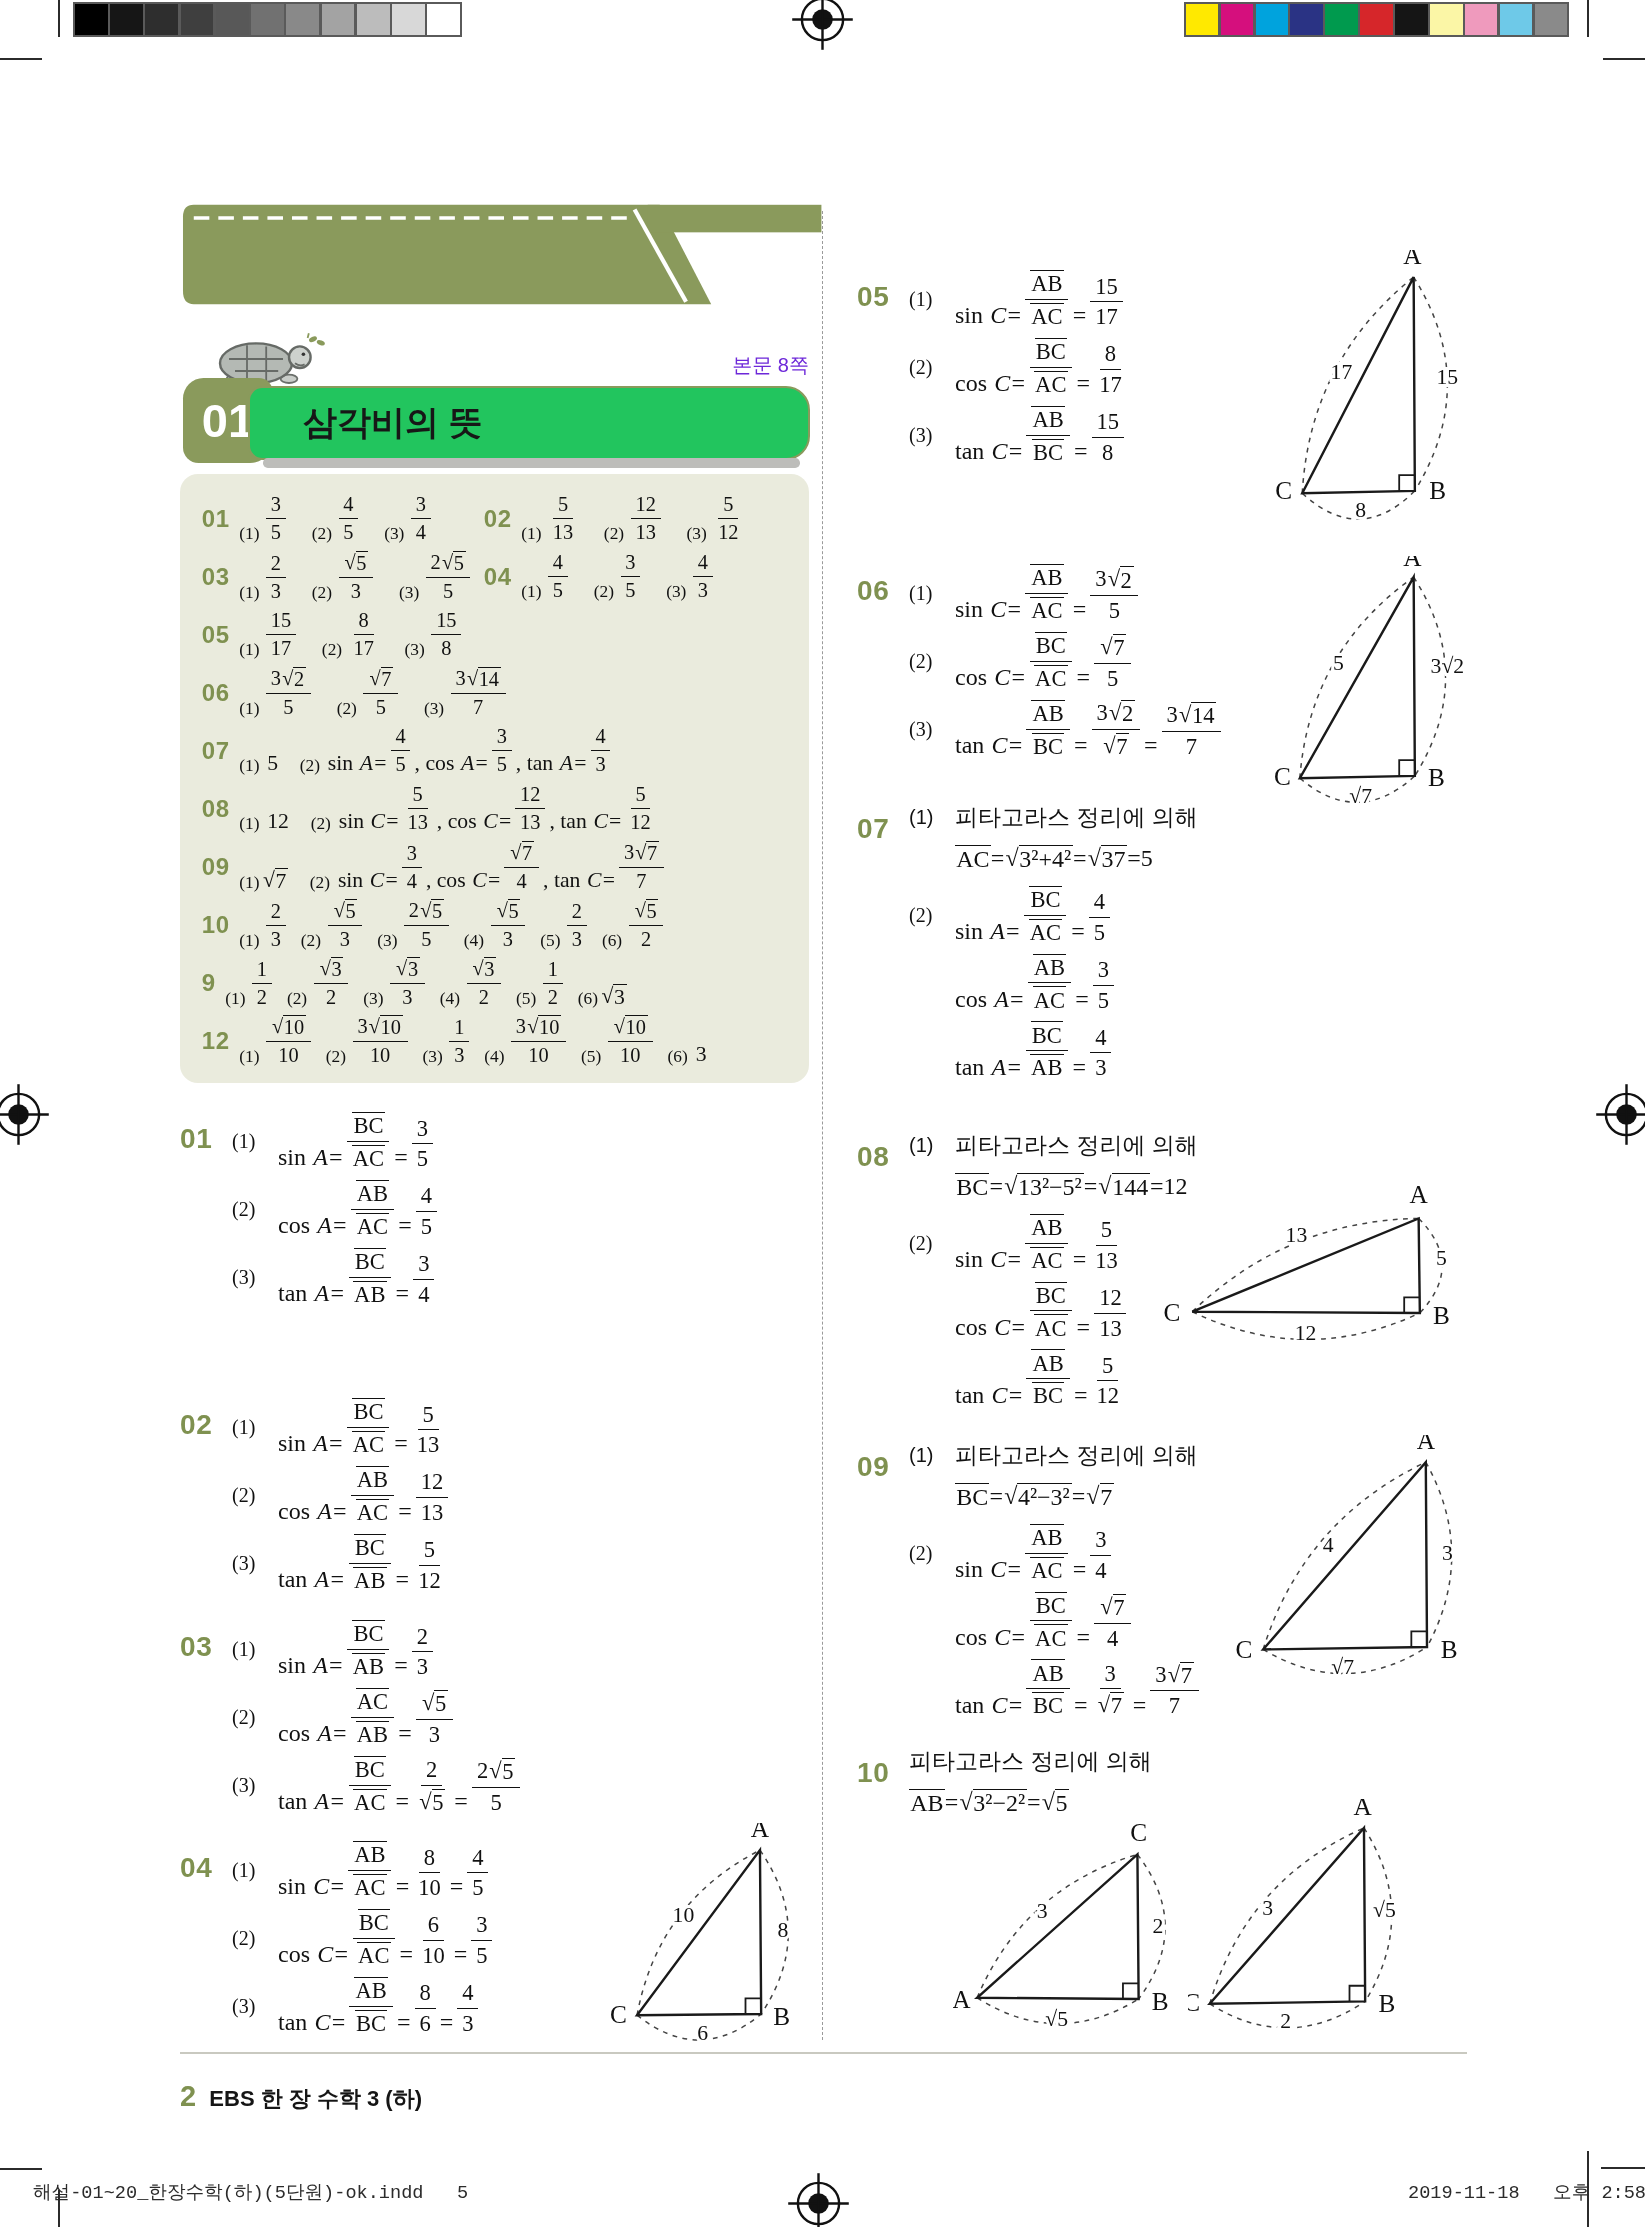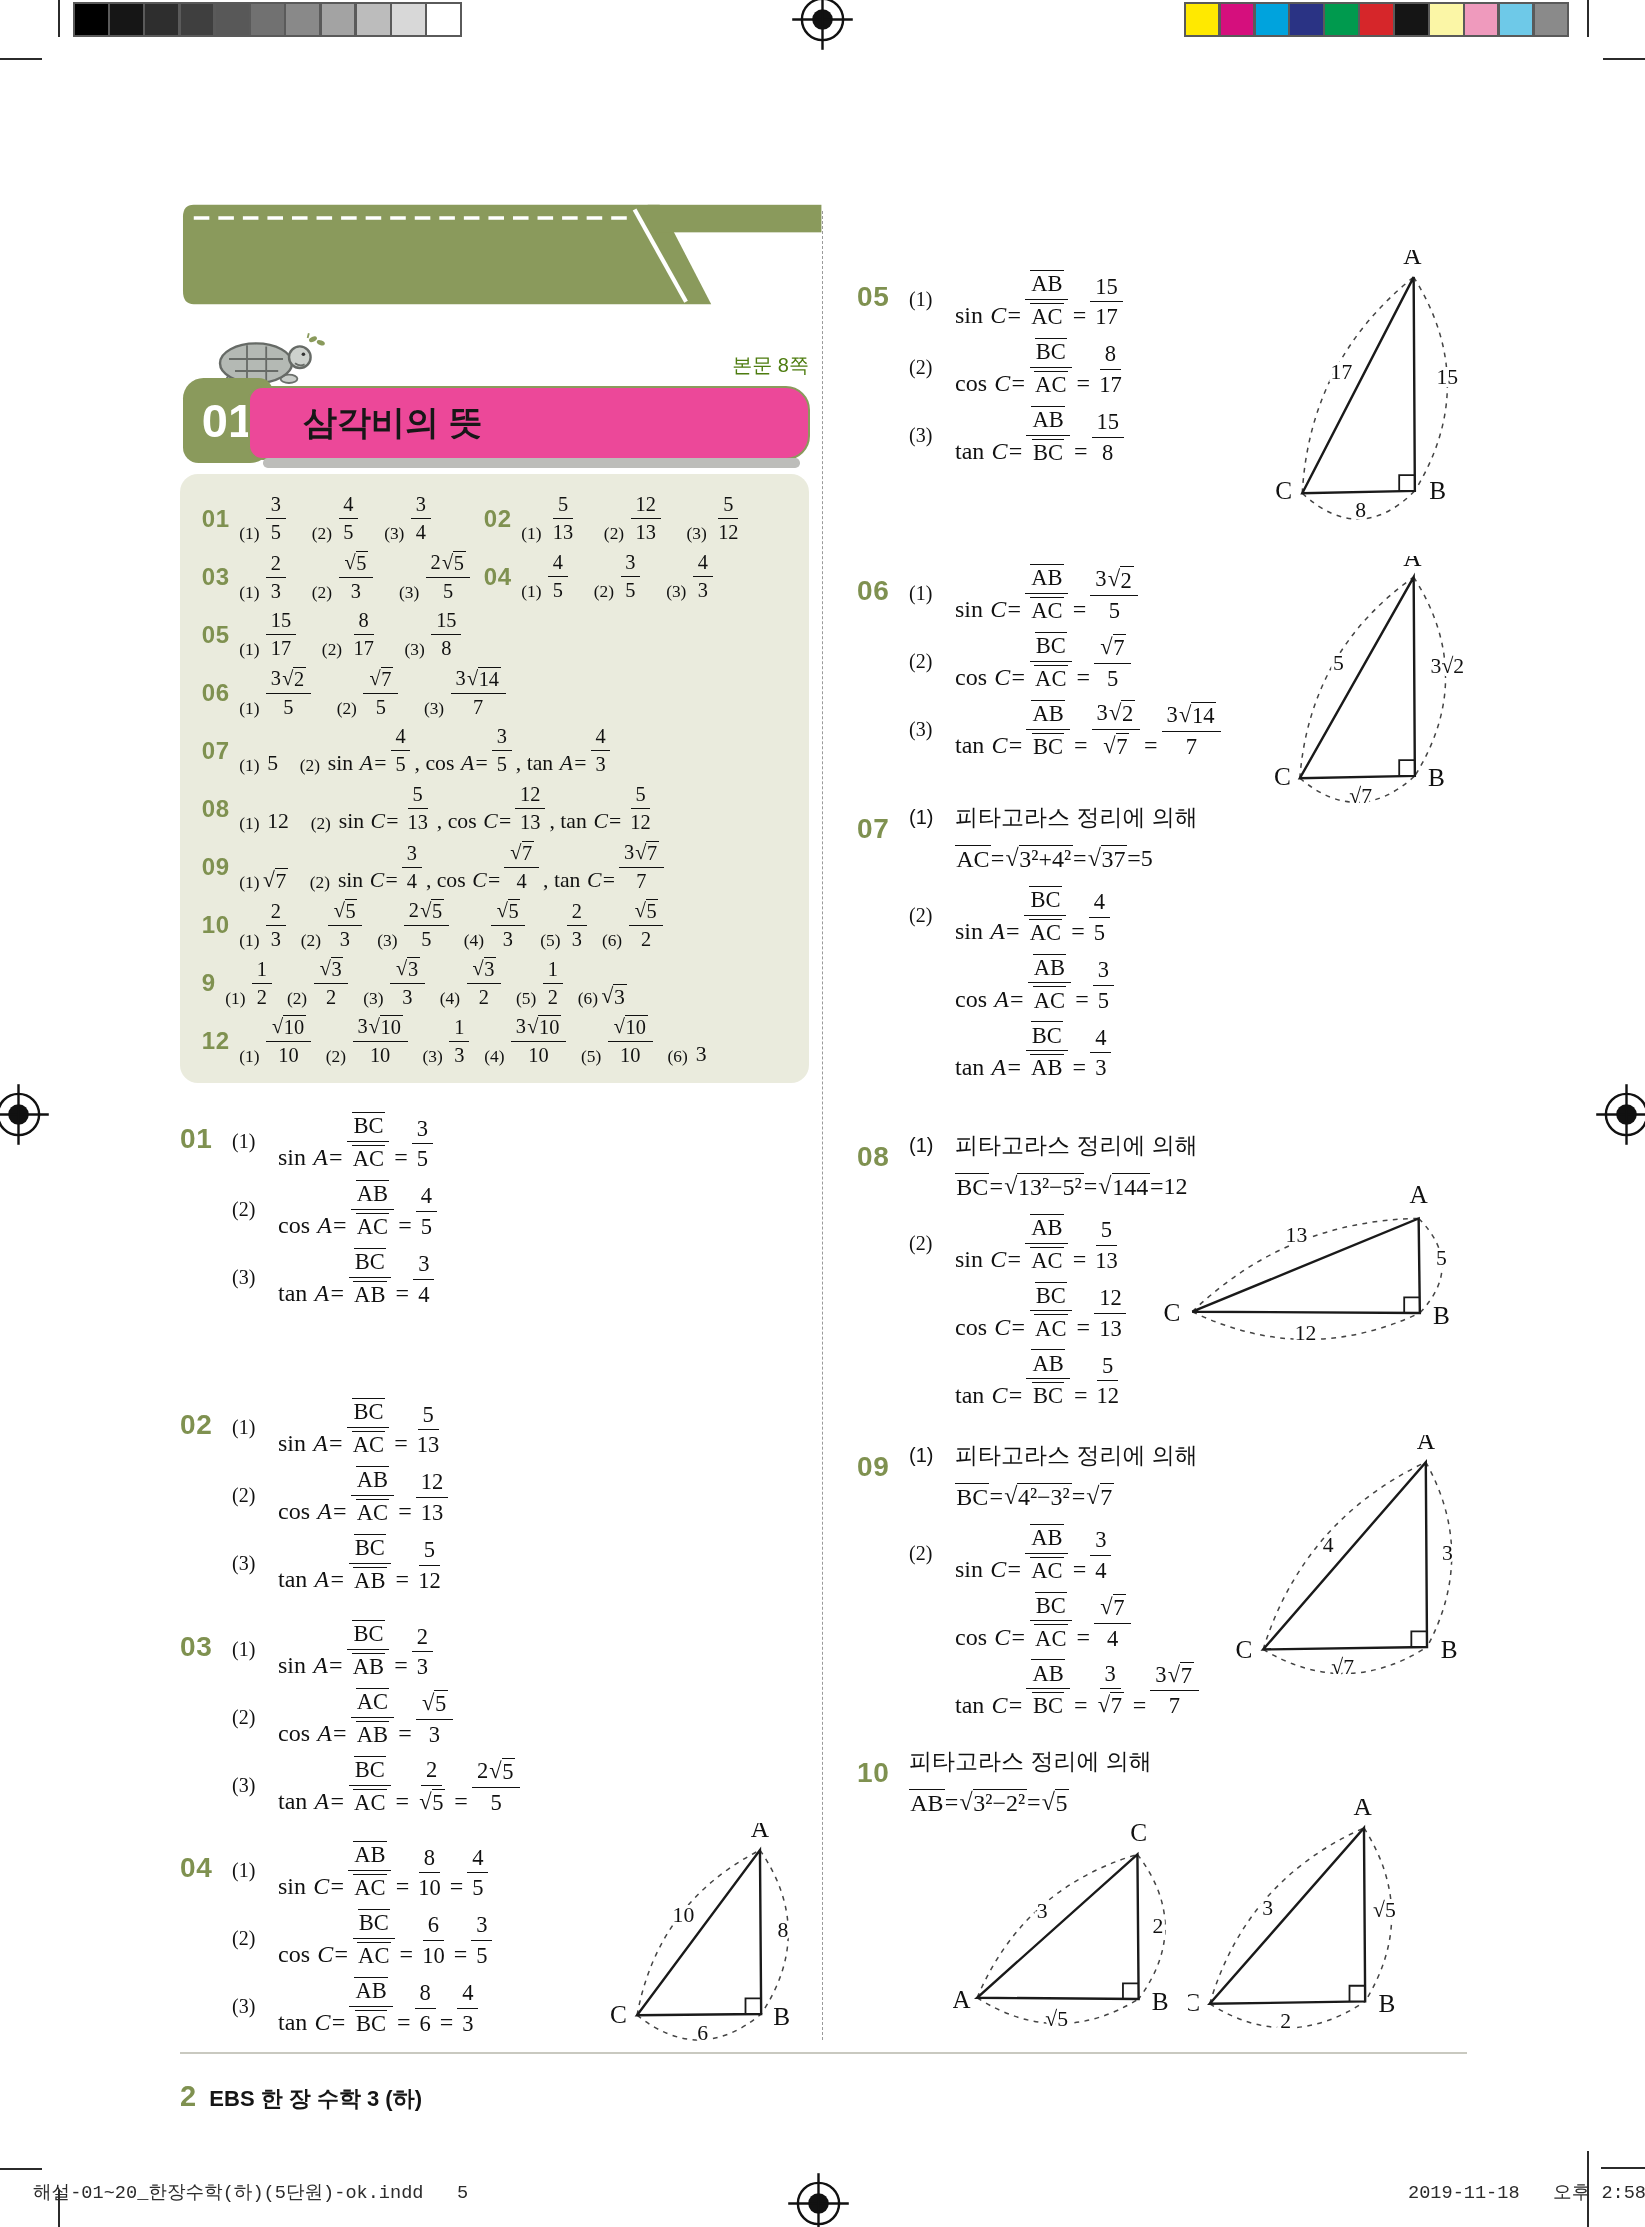--- a/index.html
+++ b/index.html
@@ -12,26 +12,26 @@
   .regmark{position:absolute;}
   
   #divider{position:absolute;left:822px;top:211px;height:1829px;width:0;
            border-left:1.8px dashed #9a9a9a;}
   
   #banner{position:absolute;left:179px;top:200px;width:647px;height:109px;}
   #banner-text{position:absolute;left:203px;top:230px;color:#fff;font-size:53px;font-weight:800;
                font-family:"Liberation Sans",sans-serif;letter-spacing:1.2px;}
   #banner-text .roman{font-family:"Liberation Serif",serif;font-weight:700;padding-right:10.8px;}
   #page-ref{position:absolute;left:656px;top:352px;width:153px;text-align:right;
-            font-family:"Liberation Sans",sans-serif;font-size:20px;color:#4d7c0f;}
+            font-family:"Liberation Sans",sans-serif;font-size:20px;color:#6d28d9;}
   
   #sec-no{position:absolute;left:183px;top:378px;width:90px;height:85px;background:#8a9a5c;
           border-radius:20.5px 14.4px 23px 15.6px;color:#fff;font-family:"Liberation Sans",sans-serif;
           font-weight:800;font-size:47px;display:flex;align-items:center;justify-content:center;}
-  #sec-box{position:absolute;left:248px;top:386px;width:558px;height:70px;background:#ec4899;
+  #sec-box{position:absolute;left:248px;top:386px;width:558px;height:70px;background:#22c55e;
            border:2.4px solid #8a9a5c;border-radius:14.4px 24px 24px 14.4px;display:flex;align-items:center;}
   #sec-box span{margin-left:53px;font-family:"Liberation Sans",sans-serif;font-weight:800;font-size:34px;color:#171717;}
   #sec-shadow{position:absolute;left:263px;top:458px;width:537px;height:9.6px;background:#bdbdba;border-radius:4.8px;}
   #turtle{position:absolute;left:199px;top:332px;}
   
   #answers{position:absolute;left:180px;top:474px;width:629px;height:609px;background:#eaebdd;
            border-radius:18px;box-sizing:border-box;padding:15.6px 12px 6px 21.7px;display:flex;flex-direction:column;}
   .arow{display:flex;align-items:center;min-height:58px;font-size:21.7px;}
   .acell{display:flex;align-items:center;}
   .acell.half{flex:0 0 282px;}

